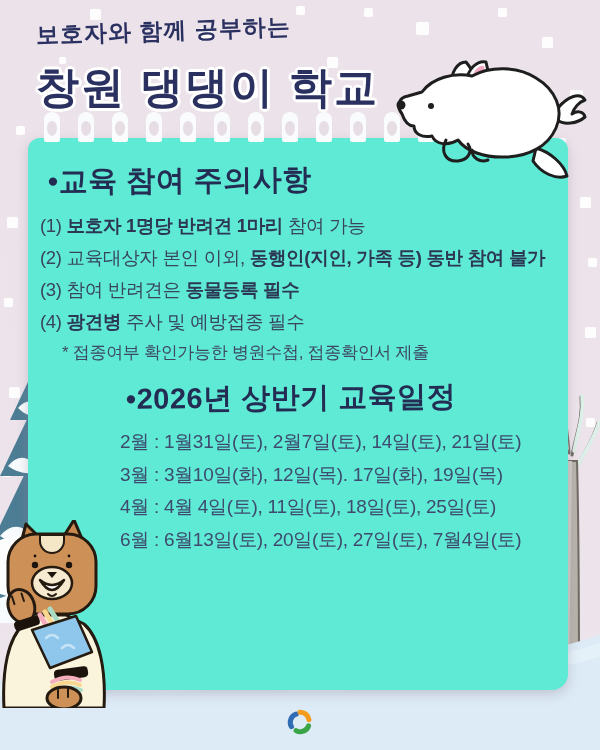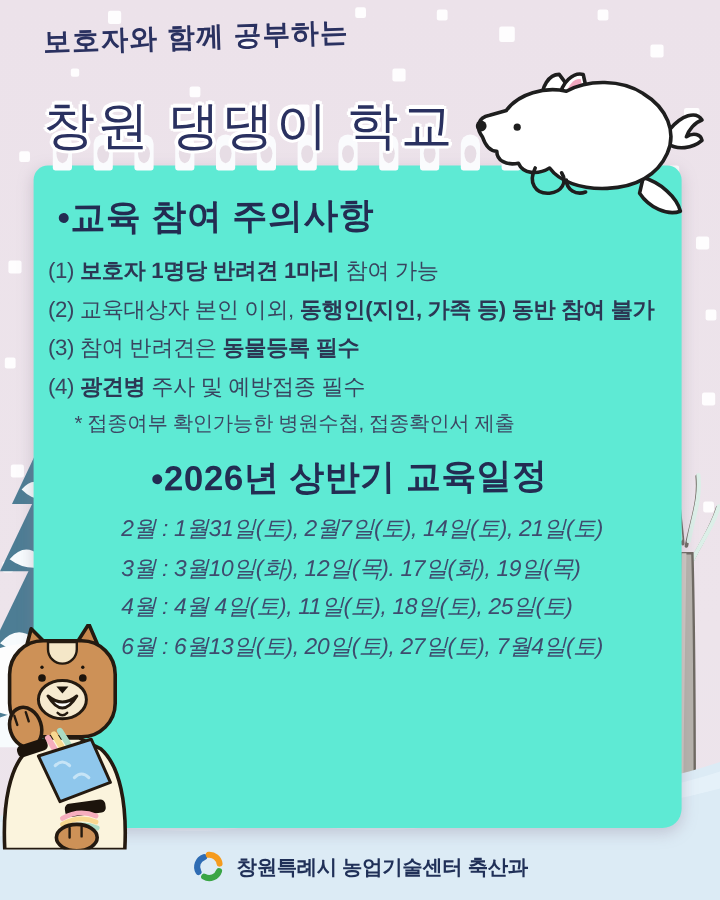--- a/index.html
+++ b/index.html
@@ -23,40 +23,40 @@
       6px 472px 0 4px rgba(255,255,255,.92), 368px 12px 0 4px rgba(255,255,255,.92);}
   .pine{position:absolute;left:-12px;top:348px;width:110px;height:275px;}
   .baretree{position:absolute;left:541px;top:383px;width:62px;height:312px;}
   .snowground{position:absolute;left:0;bottom:0;width:600px;height:165px;}
   .snowdrift{position:absolute;left:-28px;top:536px;width:110px;height:62px;background:#fdfdfd;
              border-radius:50%;}
   
   .hdr{position:absolute;left:36px;top:20px;z-index:3;}
   .hdr-sub{font-size:23px;font-weight:700;color:#2a3160;transform:rotate(-2deg);
            transform-origin:left;letter-spacing:1px;}
-  .hdr-title{margin-top:25px;font-size:43px;font-weight:400;color:#2a3160;letter-spacing:2px;
+  .hdr-title{margin-top:8px;font-size:43px;font-weight:700;color:#2a3160;letter-spacing:2px;
       text-shadow:-2px -2px 0 #fff,2px -2px 0 #fff,-2px 2px 0 #fff,2px 2px 0 #fff,
                   0 -3px 0 #fff,0 3px 0 #fff,-3px 0 0 #fff,3px 0 0 #fff;}
   
   .paper{position:absolute;left:28px;top:138px;width:540px;height:552px;background:#5eead4;
          border-radius:12px 12px 16px 16px;box-shadow:0 4px 12px rgba(140,125,150,.35);z-index:2;
          box-sizing:border-box;padding:22px 10px 0 12px;}
   .tab{position:absolute;width:16px;height:30px;top:-26px;background:#fafbfd;
        border-radius:8px 8px 2px 2px;}
   .tab::after{content:"";position:absolute;left:3px;top:9px;width:10px;height:15px;
        border-radius:50% 50% 50% 50%/45% 45% 55% 55%;background:#e7dde5;}
   .sec-title{font-size:29px;font-weight:800;color:#232c52;letter-spacing:.5px;
              transform:rotate(-.5deg);margin:0 0 10px 8px;}
   .note-item{font-size:18.5px;color:#39445f;line-height:32px;letter-spacing:-.3px;}
   .note-item b{color:#2c3754;font-weight:700;}
   .note-item.sub{font-size:17px;padding-left:22px;color:#3d4864;line-height:30px;}
   .note-item.hang{padding-left:35px;text-indent:-35px;}
   .sched-title{font-size:29px;font-weight:800;color:#232c52;letter-spacing:.5px;
                transform:rotate(-.5deg);margin:10px 0 8px 86px;}
-  .sched-row{font-size:19px;color:#3e4b6e;line-height:32.5px;margin-left:61px;letter-spacing:-.3px;font-style:italic;}
+  .sched-row{font-size:19px;color:#3e4b6e;line-height:32.5px;margin-left:80px;letter-spacing:-.3px;}
   .sched-note{font-size:14.5px;color:#47536f;text-align:right;margin:7px 22px 0 0;}
   
   .whitedog{position:absolute;left:388px;top:56px;width:206px;height:132px;z-index:4;}
   .hanbokdog{position:absolute;left:-2px;top:520px;width:112px;height:188px;z-index:5;}
   
   .footer{position:absolute;left:0;bottom:14px;width:600px;display:flex;align-items:center;
           justify-content:center;gap:9px;z-index:3;}
   .footer-org{font-size:17px;font-weight:700;color:#203058;letter-spacing:-.3px;}
 </style>
 </head>
@@ -191,14 +191,13 @@
 </svg>
 
 <div class="footer">
   <svg width="28" height="28" viewBox="0 0 36 36">
     <g fill="none" stroke-linecap="round" stroke-width="6.5">
       <path d="M7,24 A11,11 0 0 1 13,8" stroke="#2f6cb3"></path>
       <path d="M18,5.5 A11,11 0 0 1 29.5,15" stroke="#f59b1e"></path>
       <path d="M29,23 A11,11 0 0 1 13,29" stroke="#3aa546"></path>
     </g>
   </svg>
-  <span class="footer-org">창원특례시 농업기술센터 축산과</span>
 </div>
 
 </body></html>

